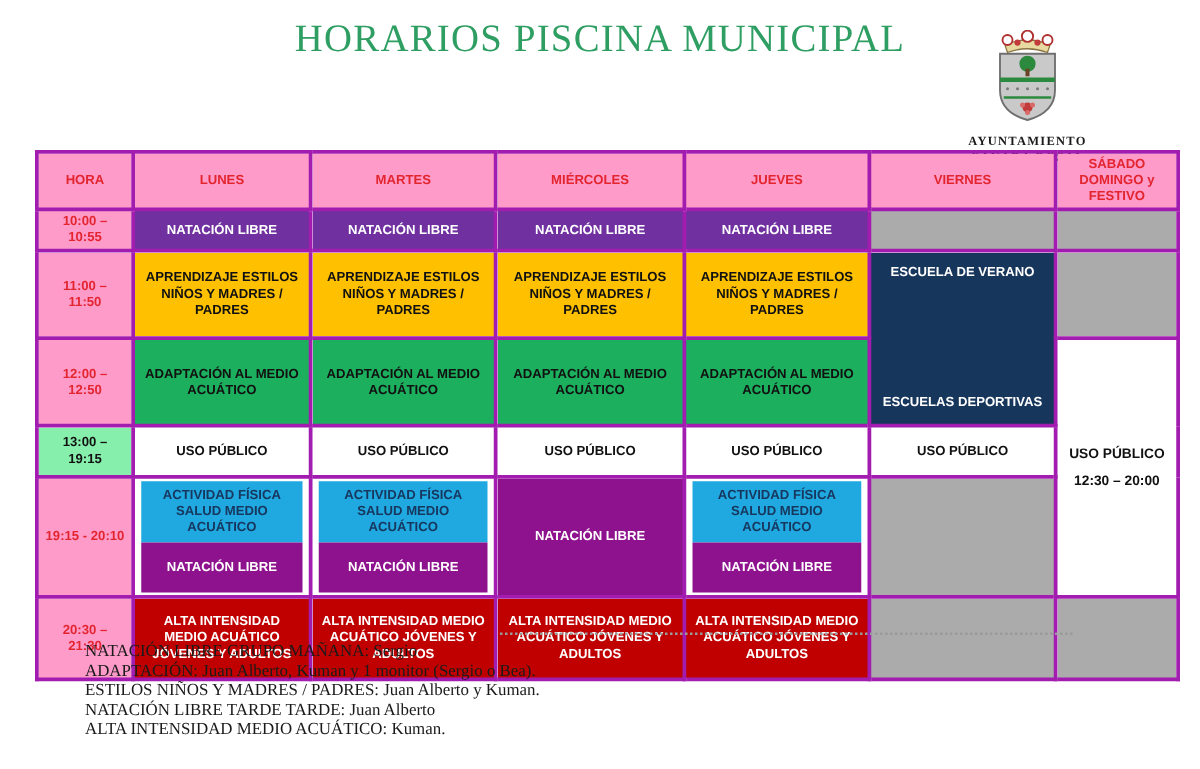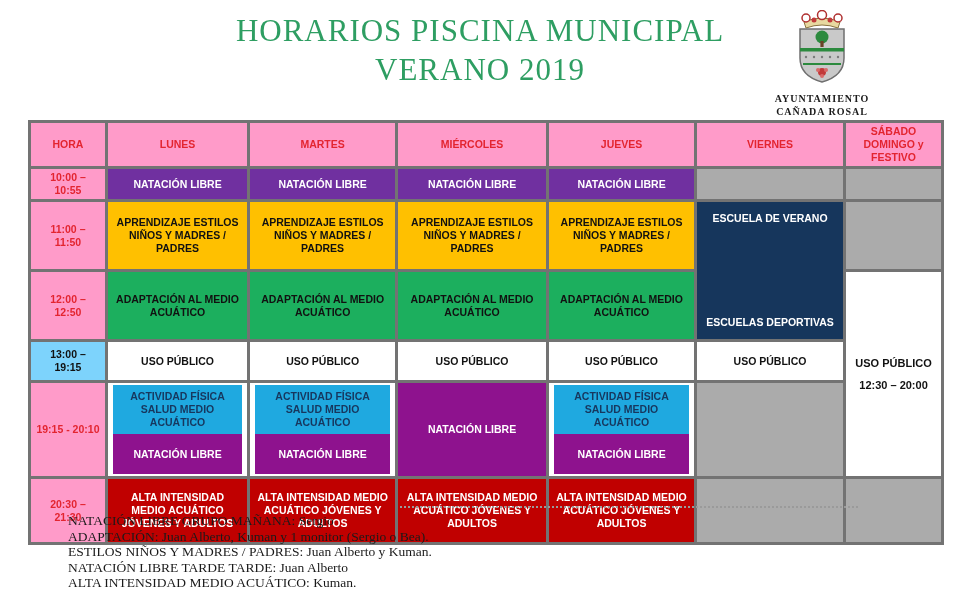--- a/index.html
+++ b/index.html
@@ -6,32 +6,32 @@
   .page{position:relative;width:944px;height:615px;background:#ffffff;overflow:hidden;
         font-family:"Liberation Sans",sans-serif;}
 
   
   .title-block{position:absolute;top:12px;left:0;width:960px;text-align:center;
                font-family:"Liberation Serif",serif;color:var(--title_green);}
   .title-line1{font-size:31px;line-height:38px;letter-spacing:1px;}
   .title-line2{font-size:31px;line-height:40px;letter-spacing:1px;}
 
   
-  .logo{position:absolute;top:10px;left:762px;width:120px;text-align:center;}
+  .logo{position:absolute;top:24px;left:762px;width:120px;text-align:center;}
   .logo-caption{font-family:"Liberation Serif",serif;font-weight:bold;font-size:10px;
                 line-height:13px;color:#1b1b1b;letter-spacing:1px;}
 
   
   table.schedule{position:absolute;top:120px;left:28px;border-collapse:collapse;table-layout:fixed;}
-  table.schedule td,table.schedule th{border:3px solid #737373;text-align:center;vertical-align:middle;
+  table.schedule td,table.schedule th{border:3px solid #a21caf;text-align:center;vertical-align:middle;
       font-weight:bold;font-size:10.5px;line-height:13px;padding:2px 5px;overflow:hidden;}
   th.hdr{background:var(--pink);color:var(--red_text);font-size:11px;}
   th.hdr-sab{font-size:9.5px;line-height:11.5px;padding:2px 2px;}
   td.time{background:var(--pink);color:var(--red_text);font-size:11px;}
-  td.time-white{background:#7dd3fc;color:#111111;font-size:11px;}
+  td.time-white{background:#86efac;color:#111111;font-size:11px;}
   td.violet{background:var(--violet);color:#ffffff;}
   td.yellow{background:var(--yellow);color:#111111;}
   td.green{background:var(--green);color:#111111;}
   td.white-cell{background:#ffffff;color:#111111;}
   td.gray{background:var(--gray);}
   td.magenta{background:var(--magenta);color:#ffffff;}
   td.darkred{background:var(--dark_red);color:#ffffff;}
   td.navy{background:var(--navy);color:#ffffff;padding:0;}
   .navy-inner{height:117px;display:flex;flex-direction:column;justify-content:space-between;
               align-items:center;padding:8px 4px;}
@@ -50,21 +50,20 @@
   .footer{position:absolute;top:513px;left:68px;font-family:"Liberation Serif",serif;
           font-size:13.5px;line-height:15.5px;color:#1a1a1a;}
 </style>
 </head>
 <body>
 
 <div class="page">
 
   <div class="title-block">
     <div class="title-line1">HORARIOS PISCINA MUNICIPAL</div>
-    <div class="title-line2">VERANO 2019</div>
   </div>
 
   <div class="logo">
     <svg width="92" height="78" viewBox="0 0 92 78">
 
       <path d="M28 12 Q46 4 64 12 L62 18 Q46 12 30 18 Z" fill="#e8d9a0" stroke="#8a7340" stroke-width="1"></path>
       <circle cx="30" cy="8" r="4" fill="#fff" stroke="#b03030" stroke-width="1.5"></circle>
       <circle cx="46" cy="5" r="4.5" fill="#fff" stroke="#b03030" stroke-width="1.5"></circle>
       <circle cx="62" cy="8" r="4" fill="#fff" stroke="#b03030" stroke-width="1.5"></circle>
       <circle cx="38" cy="10" r="2.5" fill="#c23a3a"></circle>

